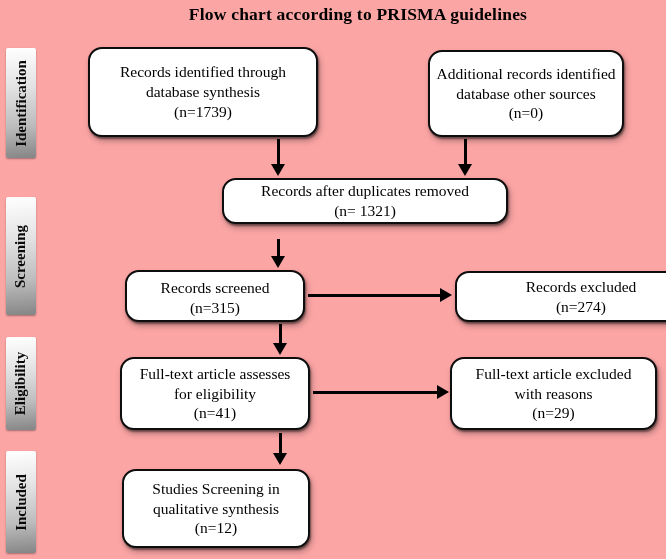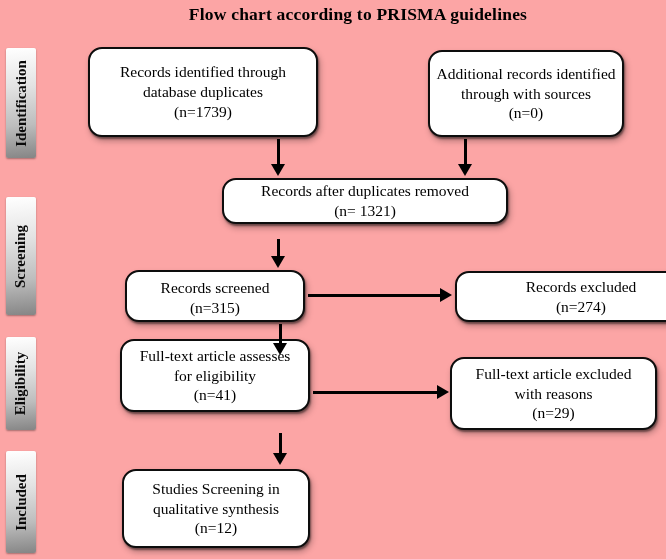--- a/index.html
+++ b/index.html
@@ -72,46 +72,46 @@
   </div>
   <div class="stage" style="top:337px;height:93px;">
     <span>Eligibility</span>
   </div>
   <div class="stage" style="top:451px;height:102px;">
     <span>Included</span>
   </div>
 
   <div class="box" style="left:88px;top:47px;width:230px;height:90px;">
     <div>Records identified through</div>
-    <div>database duplicates</div>
+    <div>database synthesis</div>
     <div>(n=1739)</div>
   </div>
 
   <div class="box" style="left:428px;top:50px;width:196px;height:87px;">
     <div>Additional records identified</div>
-    <div>through with sources</div>
+    <div>database other sources</div>
     <div>(n=0)</div>
   </div>
 
   <div class="box" style="left:222px;top:178px;width:286px;height:46px;">
     <div>Records after duplicates removed</div>
     <div>(n= 1321)</div>
   </div>
 
   <div class="box" style="left:125px;top:270px;width:180px;height:52px;justify-content:flex-end;">
     <div>Records screened</div>
     <div>(n=315)</div>
   </div>
 
   <div class="box" style="left:455px;top:271px;width:252px;height:51px;">
     <div>Records excluded</div>
     <div>(n=274)</div>
   </div>
 
-  <div class="box" style="left:120px;top:339px;width:190px;height:73px;">
+  <div class="box" style="left:120px;top:357px;width:190px;height:73px;">
     <div>Full-text article assesses</div>
     <div>for eligibility</div>
     <div>(n=41)</div>
   </div>
 
   <div class="box" style="left:450px;top:357px;width:207px;height:73px;">
     <div>Full-text article excluded</div>
     <div>with reasons</div>
     <div>(n=29)</div>
   </div>

